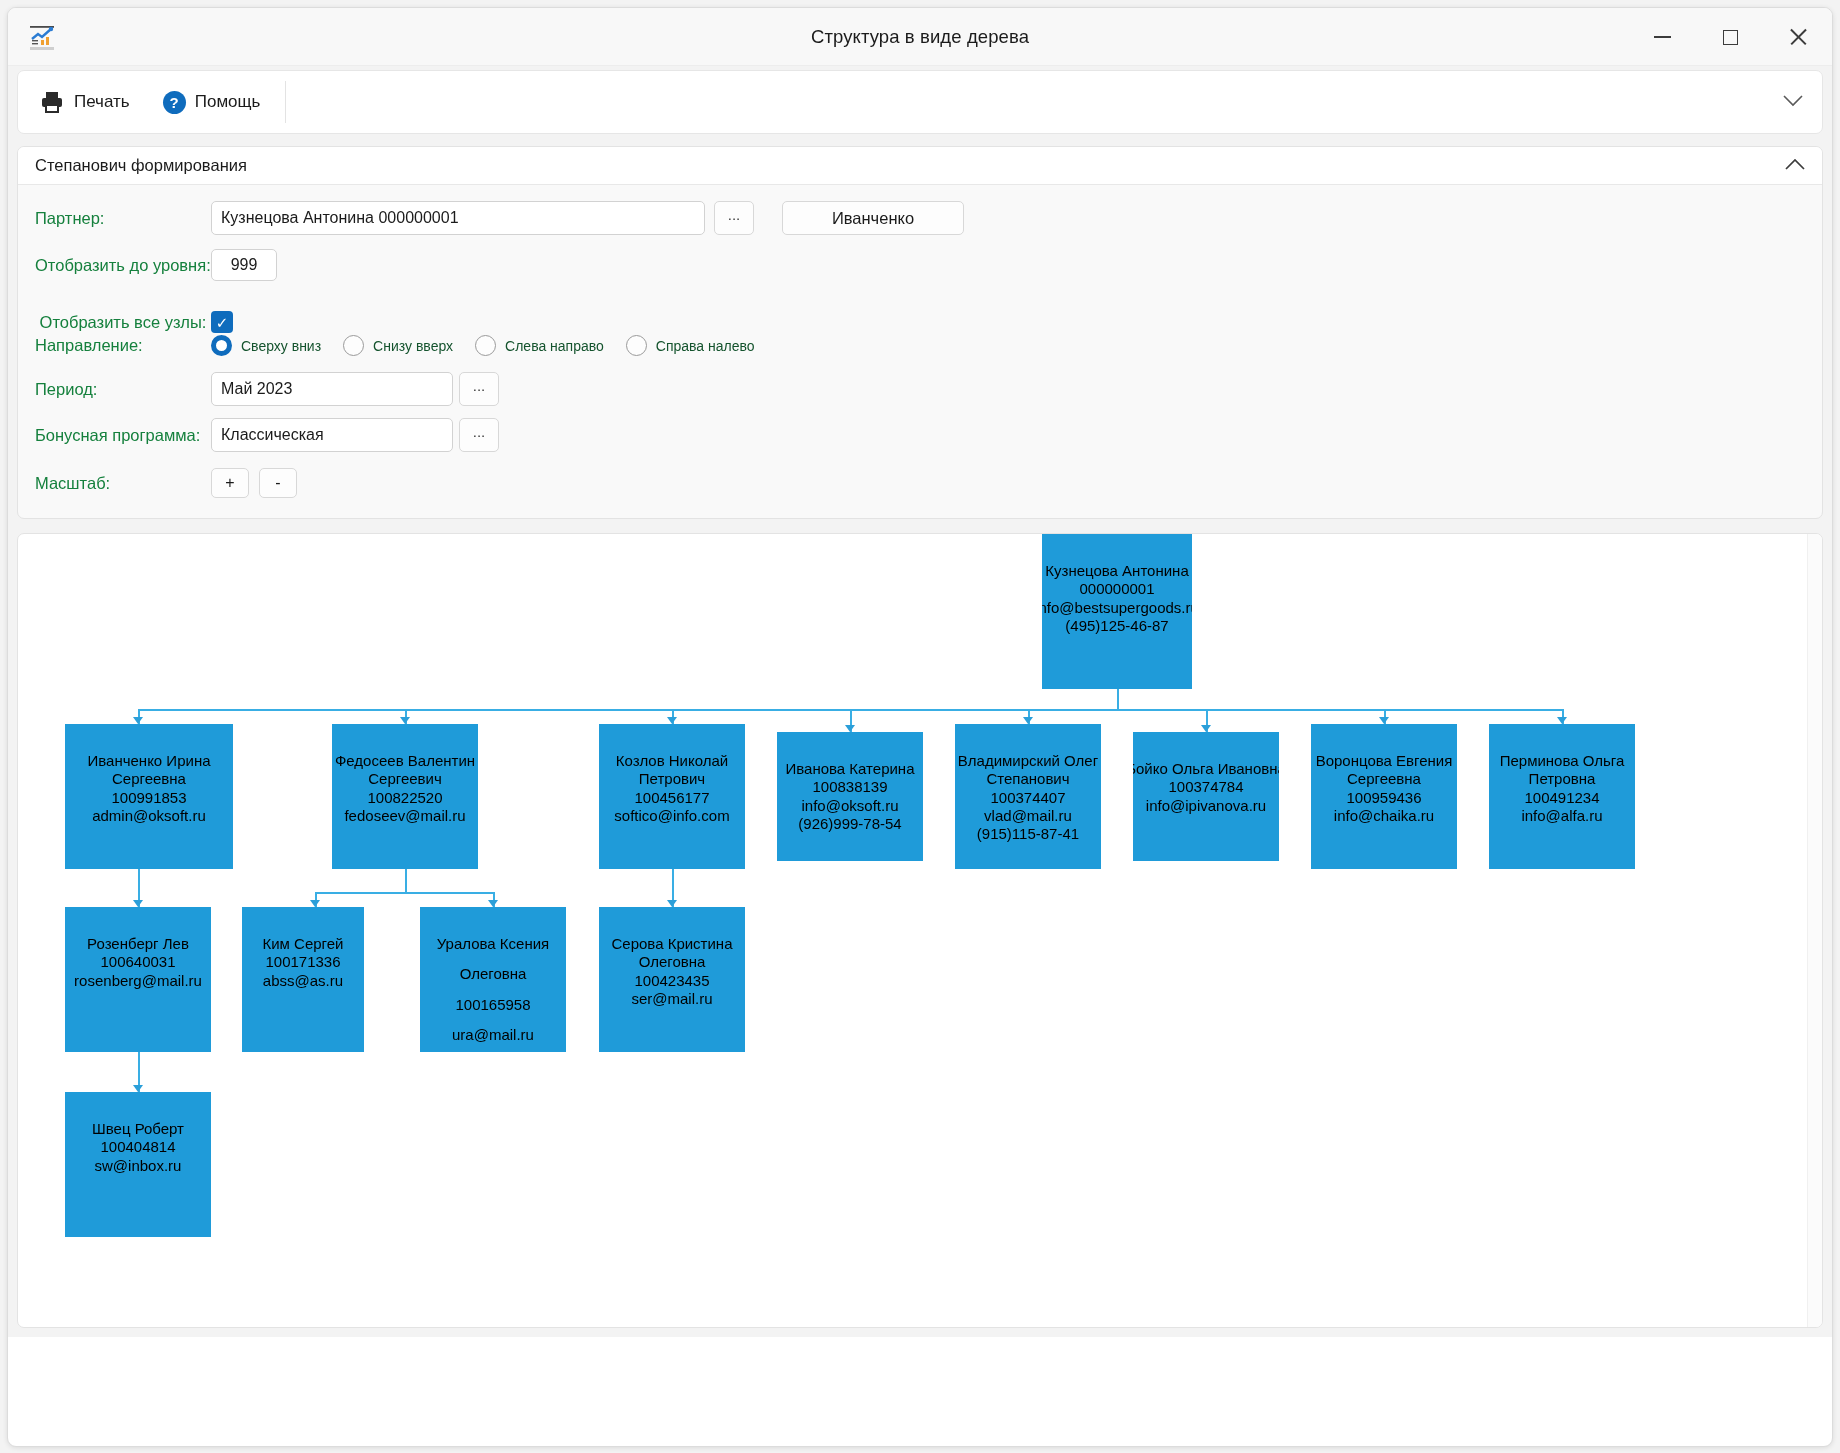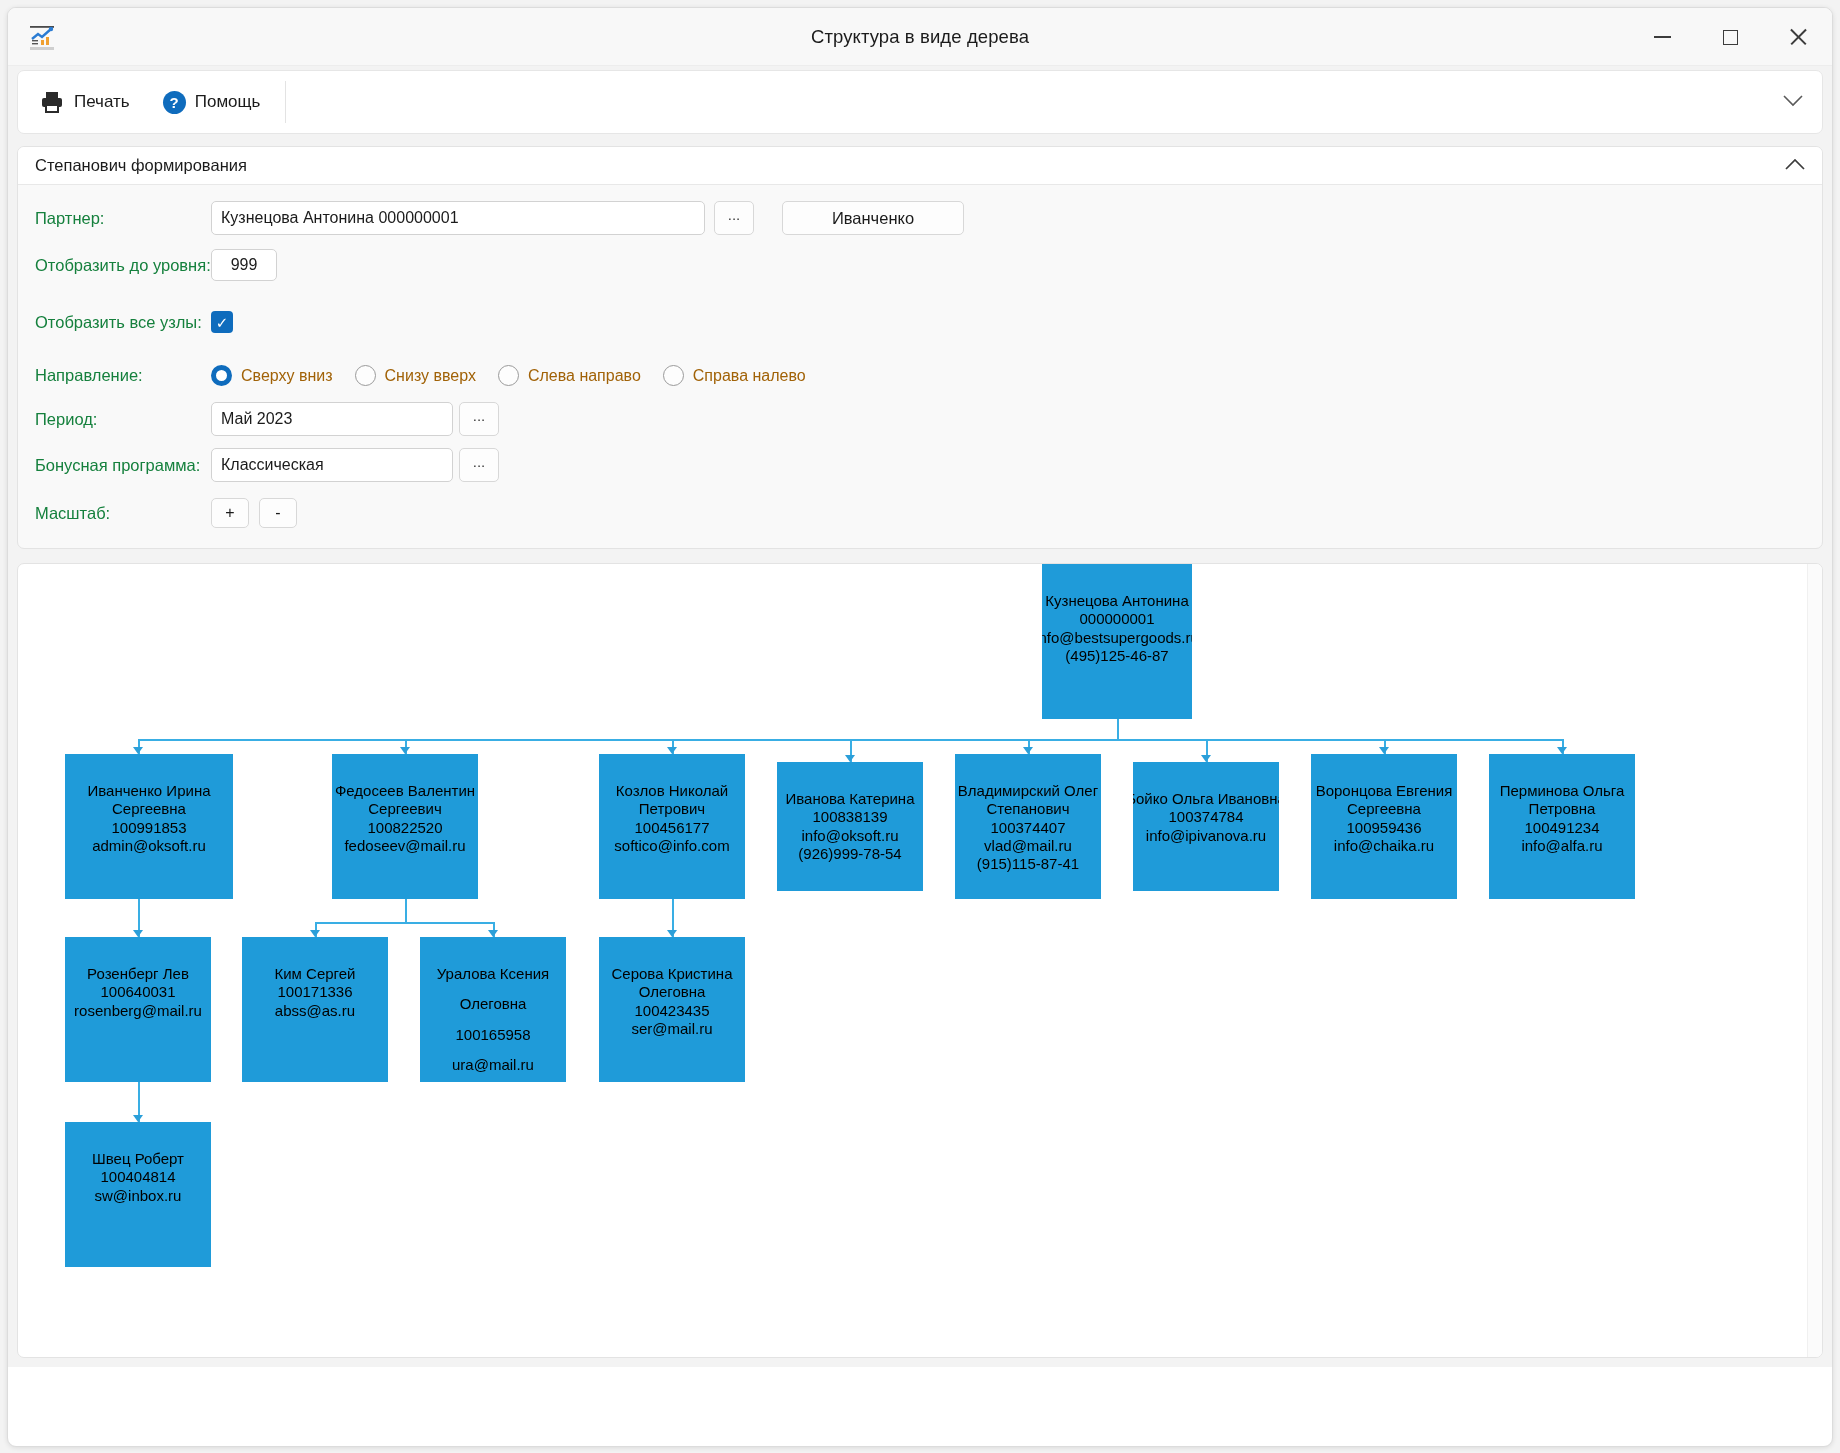--- a/index.html
+++ b/index.html
@@ -179,21 +179,21 @@
   .radio-item { display: flex; align-items: center; margin-right: 22px; }
   .radio {
     width: 21px; height: 21px; border-radius: 50%;
     border: 1.6px solid #9a9a9a; background: #fdfdfd;
     margin-right: 9px;
   }
   .radio.sel {
     border: 5.5px solid #0f6cbd;
     background: #ffffff;
   }
-  .radio-lbl { font-size: 16px; color: #a16207; }
+  .radio-lbl { font-size: 14px; color: #14532d; }
 
   
   .canvas-wrap { padding: 14px 9px 9px 9px; background: #f3f3f3; height: 818px; }
   .canvas {
     position: relative;
     width: 100%; height: 100%;
     background: #ffffff;
     border: 1px solid #e3e3e3;
     border-radius: 7px;
     overflow: hidden;
@@ -311,21 +311,21 @@
           <span class="txtbox" style="width:494px;">Кузнецова Антонина 000000001</span>
           <span class="btn-dots" style="margin-left:9px;">...</span>
           <span class="btn-action" style="margin-left:28px;">Иванченко</span>
         </div>
 
         <div class="row" style="margin-bottom:30px;">
           <span class="lbl lbl-partner">Отобразить до уровня:</span>
           <span class="num-box">999</span>
         </div>
 
-        <div class="row" style="margin-bottom:32px;">
+        <div class="row" style="margin-bottom:2px;text-align:center;">
           <span class="lbl lbl-partner">Отобразить все узлы:</span>
           <span class="chk">✓</span>
         </div>
 
         <div class="row" style="margin-bottom:16px;">
           <span class="lbl lbl-partner">Направление:</span>
           <span class="radio-group">
             <span class="radio-item">
               <span class="radio sel"></span>
               <span class="radio-lbl">Сверху вниз</span>
@@ -452,21 +452,21 @@
             <span class="ln">Перминова Ольга</span>
             <span class="ln">Петровна</span>
             <span class="ln">100491234</span>
             <span class="ln">info@alfa.ru</span>
           </div>
           <div class="node" style="left: 47px; top: 373px; width: 146px; height: 145px;">
             <span class="ln">Розенберг Лев</span>
             <span class="ln">100640031</span>
             <span class="ln">rosenberg@mail.ru</span>
           </div>
-          <div class="node" style="left: 224px; top: 373px; width: 146px; height: 145px;">
+          <div class="node" style="left: 224px; top: 373px; width: 122px; height: 145px;">
             <span class="ln">Ким Сергей</span>
             <span class="ln">100171336</span>
             <span class="ln">abss@as.ru</span>
           </div>
           <div class="node" style="left: 402px; top: 373px; width: 146px; height: 145px; gap: 12px;">
             <span class="ln">Уралова Ксения</span>
             <span class="ln">Олеговна</span>
             <span class="ln">100165958</span>
             <span class="ln">ura@mail.ru</span>
           </div>

